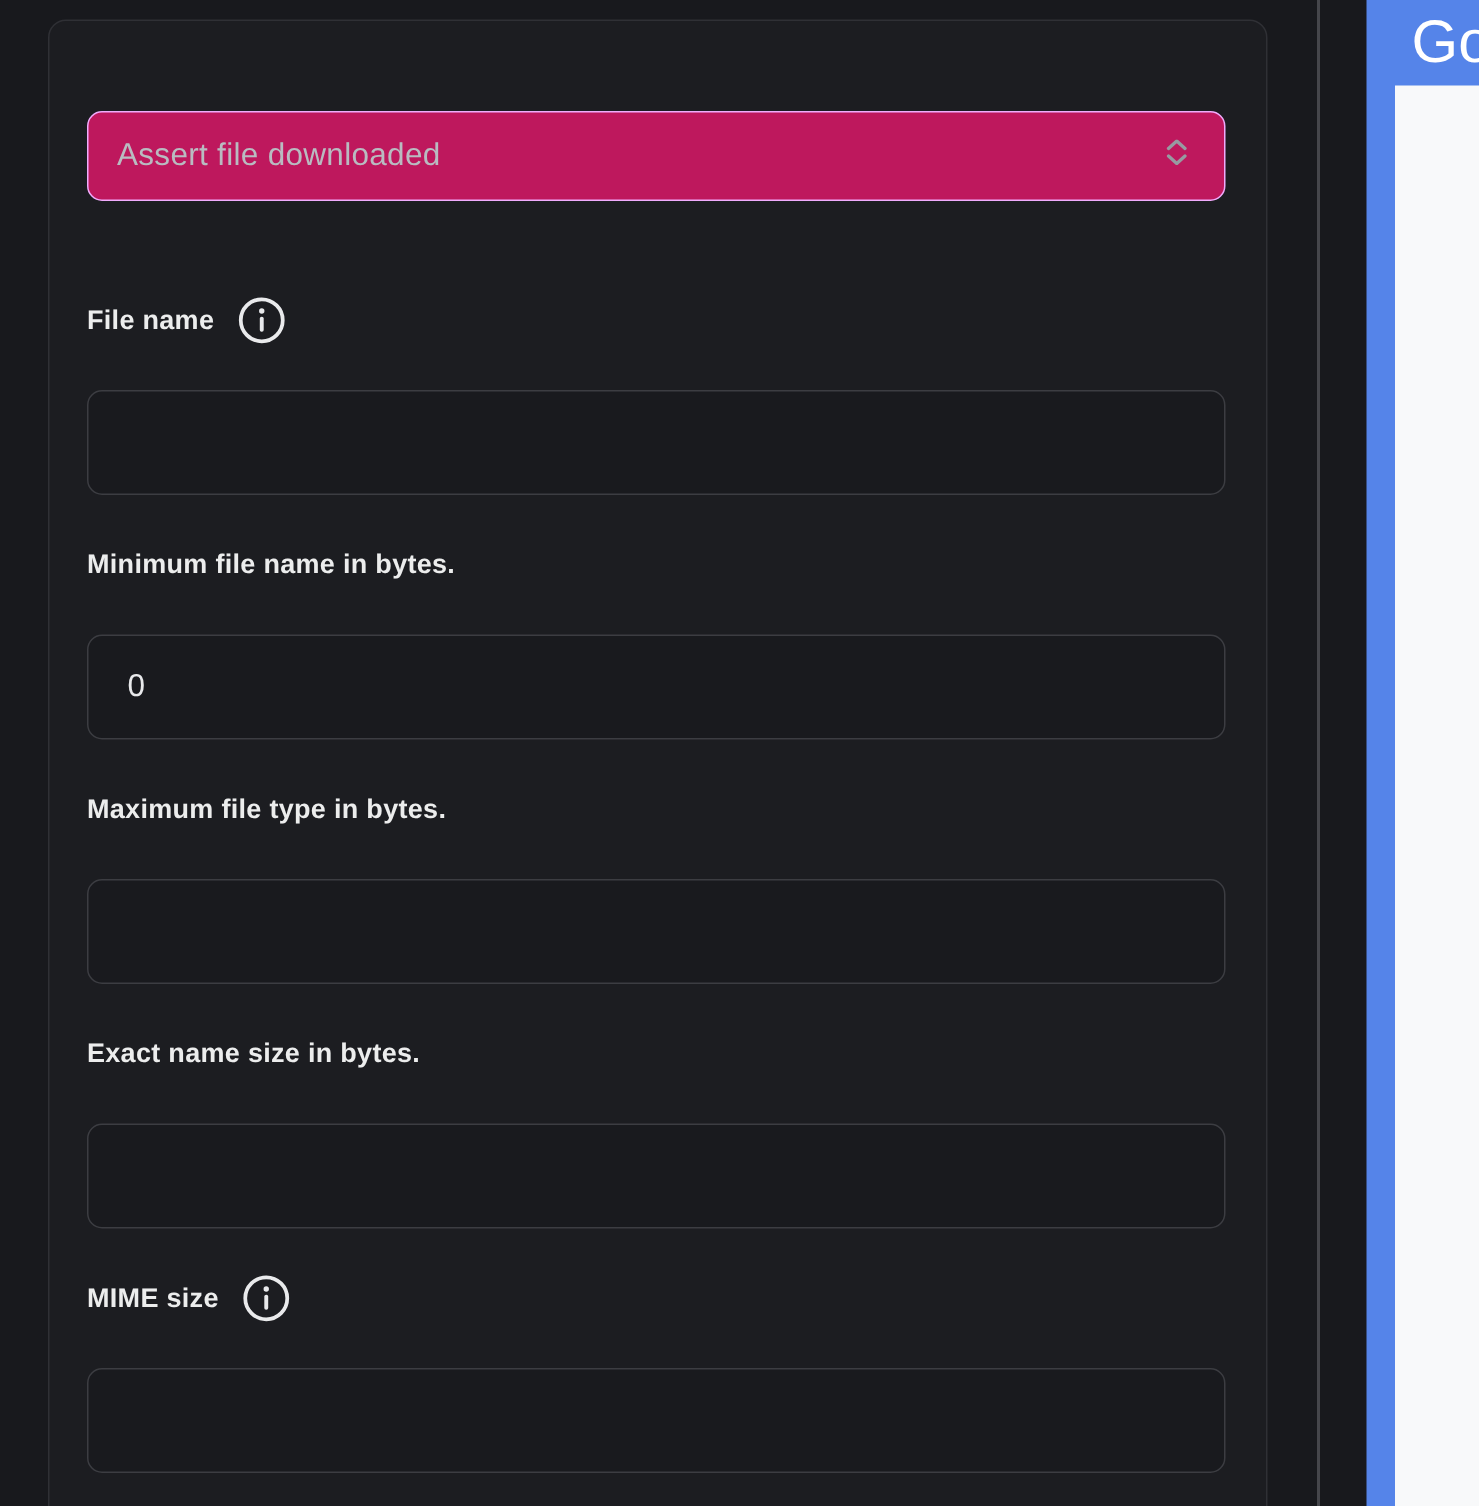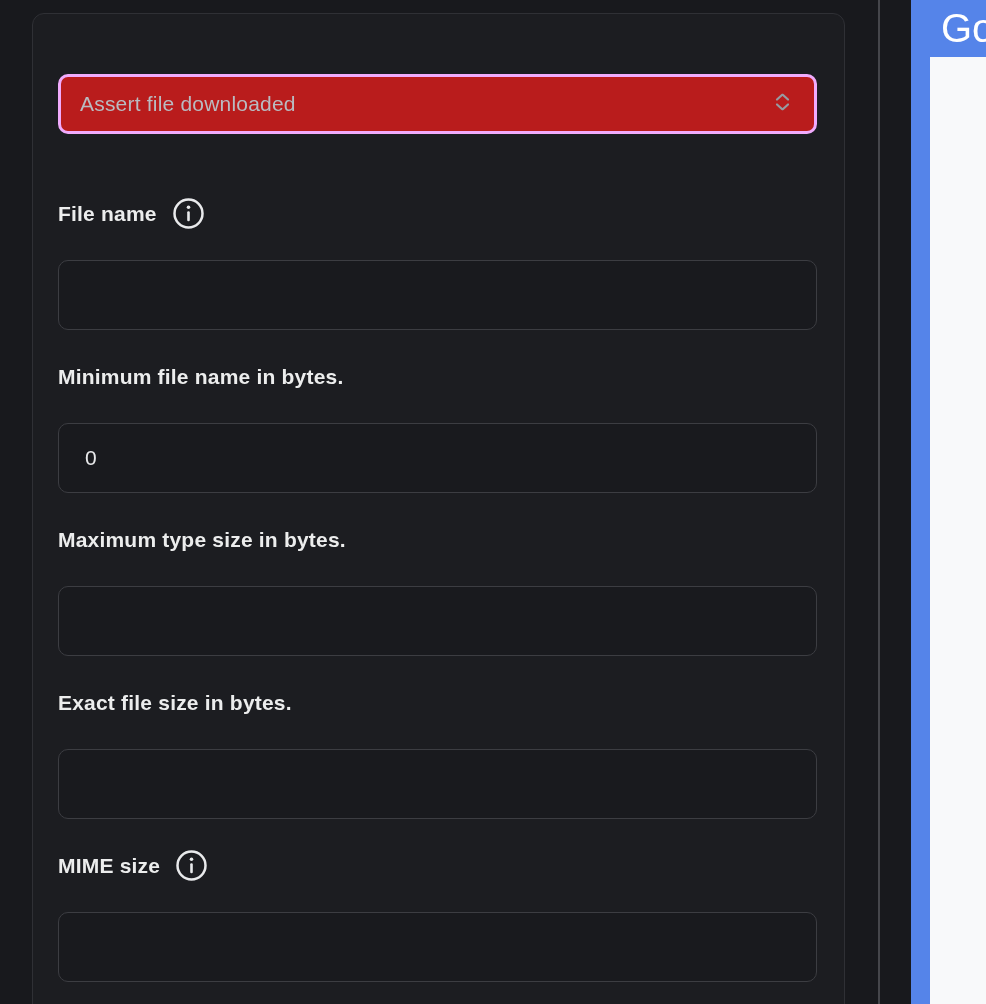--- a/index.html
+++ b/index.html
@@ -22,22 +22,22 @@
     background: #1c1d21;
     border: 1px solid #2f3035;
     border-radius: 12px;
     padding: 60px 27px 0 25px;
   }
 
   .select-control {
     position: relative;
     box-sizing: border-box;
     width: 100%; height: 60px;
-    background: #b91c1c;
-    border: 3px solid #f0abfc;
+    background: #be185d;
+    border: 1px solid #f0abfc;
     border-radius: 10px;
     display: flex; align-items: center;
     padding: 0 48px 0 19px;
     cursor: pointer;
   }
   .select-control .select-text {
     font-size: 21px;
     color: #b9bbc1;
     letter-spacing: .2px;
     white-space: nowrap;
@@ -45,21 +45,21 @@
   .select-control .chevrons {
     position: absolute;
     right: 24px; top: 50%;
     transform: translateY(-50%);
   }
 
   .field-label {
     display: flex; align-items: center;
     margin-top: 30px;
     height: 33px;
-    font-size: 21px;
+    font-size: 18px;
     font-weight: 700;
     color: #eceded;
     letter-spacing: .2px;
   }
   .field-label.first { margin-top: 63px; }
   .field-label .info { margin-left: 15px; display: inline-flex; cursor: pointer; }
 
   .text-input {
     box-sizing: border-box;
     display: block;
@@ -131,26 +131,26 @@
       </span>
     </div>
     <input class="text-input" type="text" value="" style="">
 
     <div class="field-label">
       <span>Minimum file name in bytes.</span>
     </div>
     <input class="text-input" type="text" value="0" style="">
 
     <div class="field-label">
-      <span>Maximum type size in bytes.</span>
+      <span>Maximum file type in bytes.</span>
     </div>
     <input class="text-input" type="text" value="" style="">
 
     <div class="field-label">
-      <span>Exact file size in bytes.</span>
+      <span>Exact name size in bytes.</span>
     </div>
     <input class="text-input" type="text" value="" style="">
 
     <div class="field-label">
       <span>MIME size</span>
       <span class="info">
         <svg width="33" height="33" viewBox="0 0 33 33" fill="none">
           <circle cx="16.5" cy="16.5" r="14" stroke="#e9eaec" stroke-width="2.5"></circle>
           <circle cx="16.5" cy="10.3" r="1.8" fill="#e9eaec"></circle>
           <rect x="15.2" y="14.2" width="2.6" height="10" rx="1.2" fill="#e9eaec"></rect>

